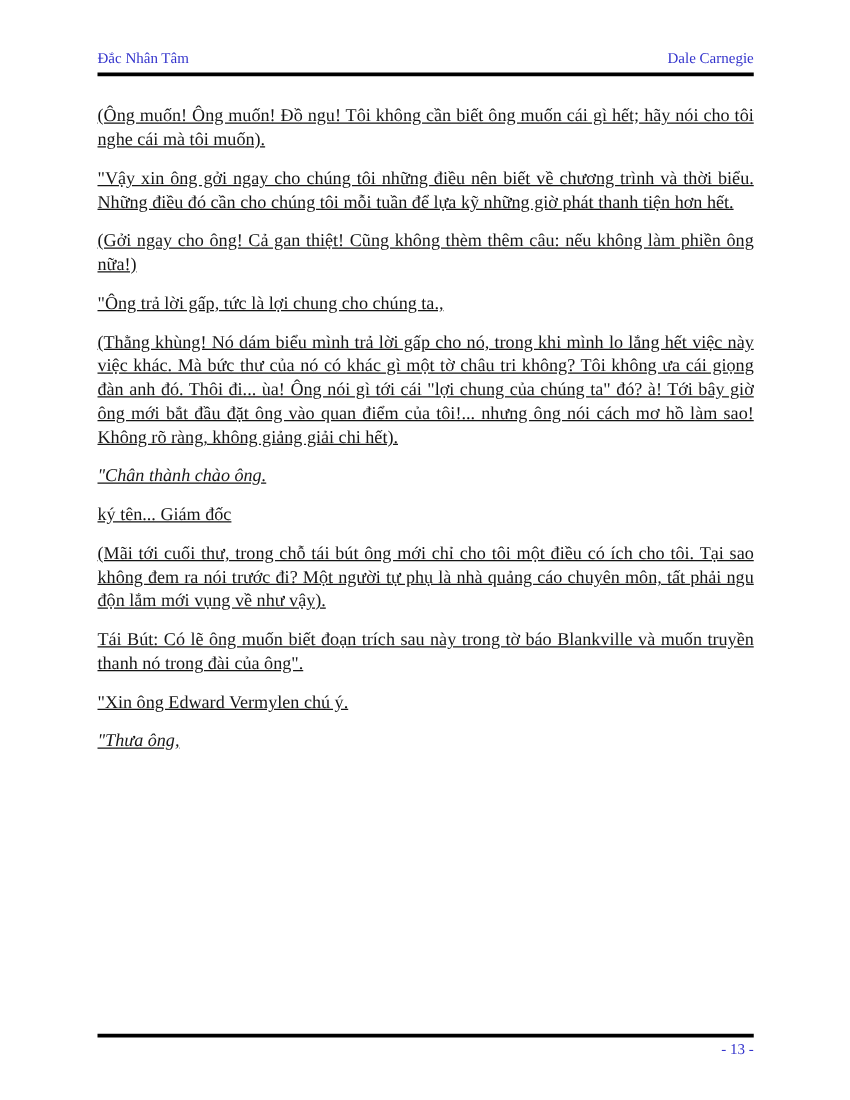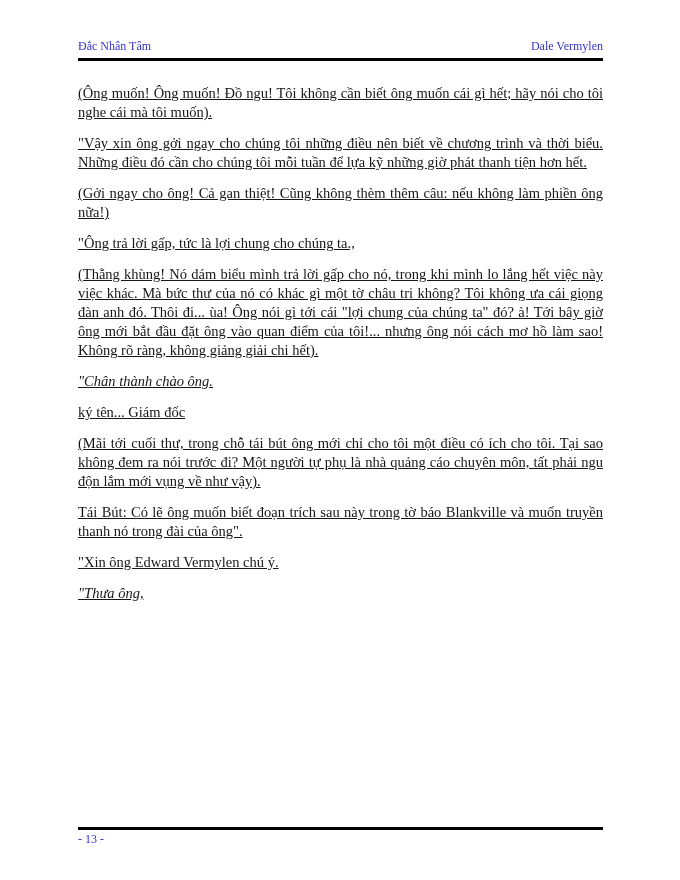--- a/index.html
+++ b/index.html
@@ -44,34 +44,34 @@
   }
   .content p.em {
     font-style: italic;
   }
   .footer {
     position: absolute;
     left: 78px;
     right: 77px;
     top: 827px;
     border-top: 3px solid #000000;
-    text-align: left;
+    text-align: right;
     font-size: 12px;
     color: #3333cc;
     padding-top: 2px;
   }
 </style>
 </head>
 <body>
 
 <div class="page">
 
   <div class="header">
     <span>Đắc Nhân Tâm</span>
-    <span>Dale Vermylen</span>
+    <span>Dale Carnegie</span>
   </div>
 
   <div class="content">
     <p>(Ông muốn! Ông muốn! Đồ ngu! Tôi không cần biết ông muốn cái gì hết; hãy nói cho tôi nghe cái mà tôi muốn).</p>
     <p>"Vậy xin ông gởi ngay cho chúng tôi những điều nên biết về chương trình và thời biểu. Những điều đó cần cho chúng tôi mỗi tuần để lựa kỹ những giờ phát thanh tiện hơn hết.</p>
     <p>(Gởi ngay cho ông! Cả gan thiệt! Cũng không thèm thêm câu: nếu không làm phiền ông nữa!)</p>
     <p>"Ông trả lời gấp, tức là lợi chung cho chúng ta.,</p>
     <p>(Thằng khùng! Nó dám biểu mình trả lời gấp cho nó, trong khi mình lo lắng hết việc này việc khác. Mà bức thư của nó có khác gì một tờ châu tri không? Tôi không ưa cái giọng đàn anh đó. Thôi đi... ùa! Ông nói gì tới cái "lợi chung của chúng ta" đó? à! Tới bây giờ ông mới bắt đầu đặt ông vào quan điểm của tôi!... nhưng ông nói cách mơ hồ làm sao! Không rõ ràng, không giảng giải chi hết).</p>
     <p class="em">"Chân thành chào ông.</p>
     <p>ký tên... Giám đốc</p>

